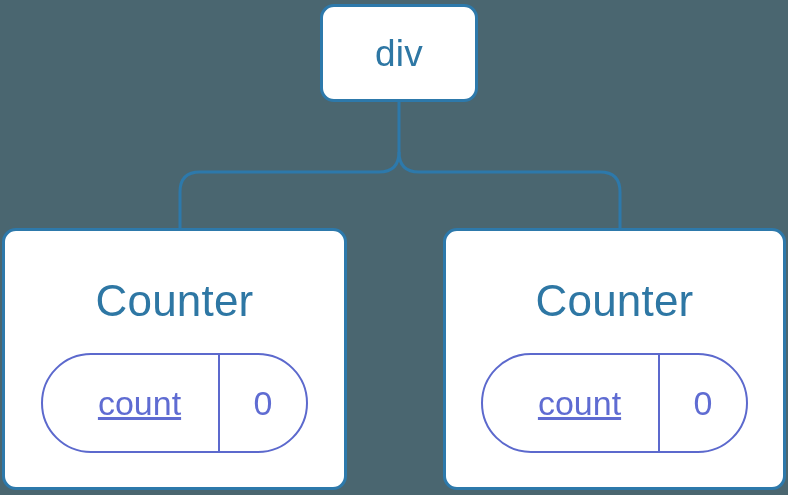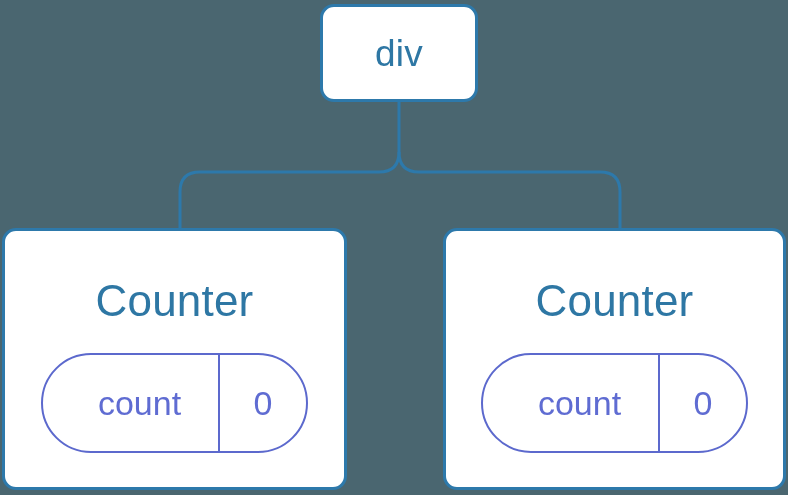--- a/index.html
+++ b/index.html
@@ -102,20 +102,21 @@
     justify-content: center;
     color: #5f6cd2;
     font-size: 34px;
     line-height: 1;
     white-space: nowrap;
   }
 
   .pill-key {
     flex: 0 0 175px;
     padding-left: 18px;
+    text-decoration: underline;
   }
 
   .pill-divider {
     width: 2px;
     background: #5c69cd;
     flex: 0 0 2px;
   }
 
   .pill-value {
     flex: 1 1 auto;

